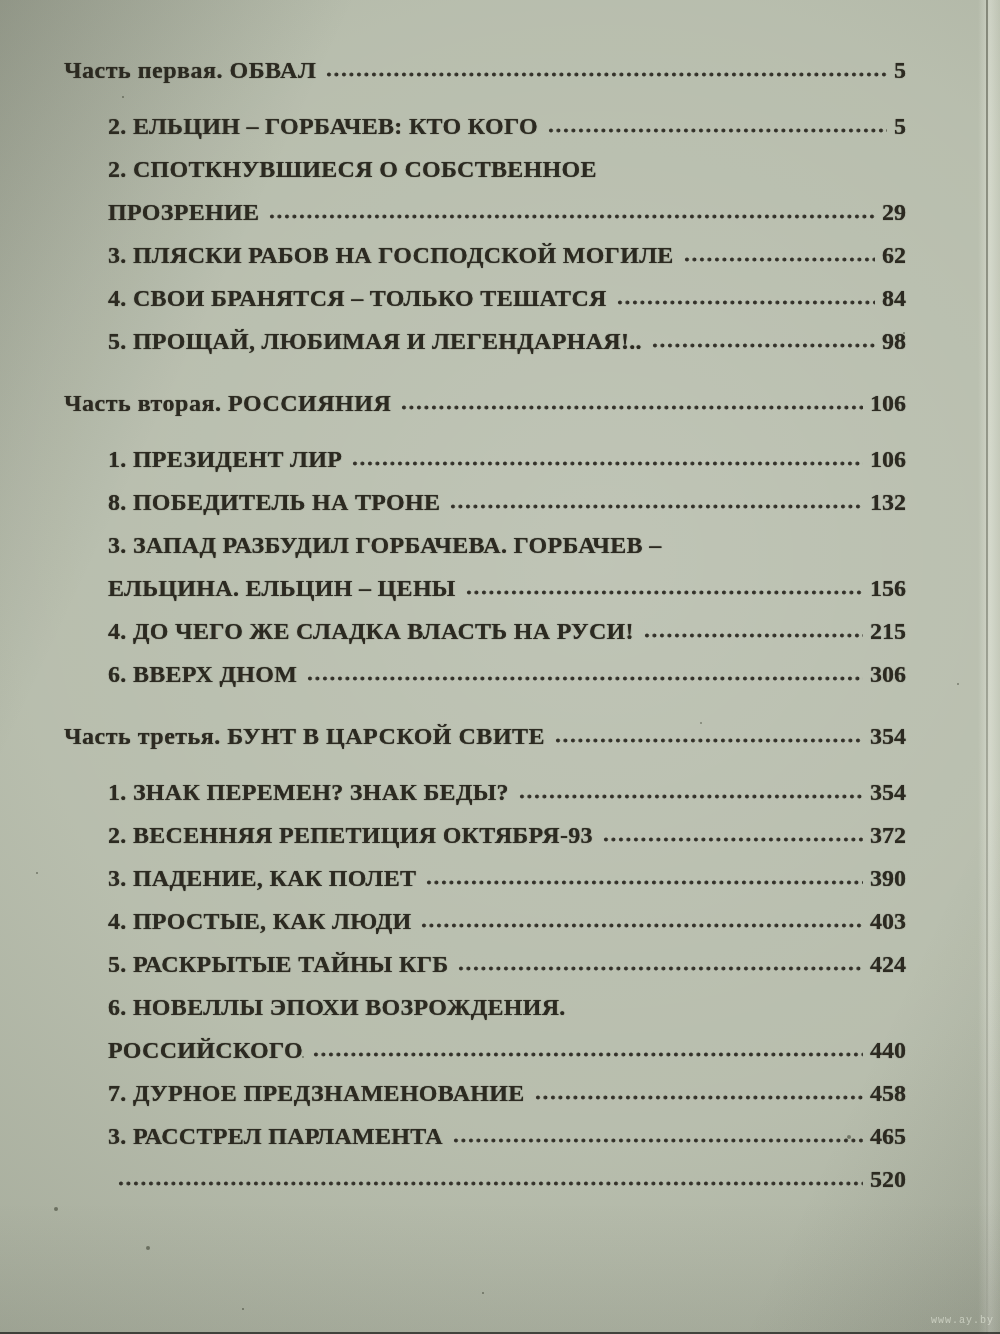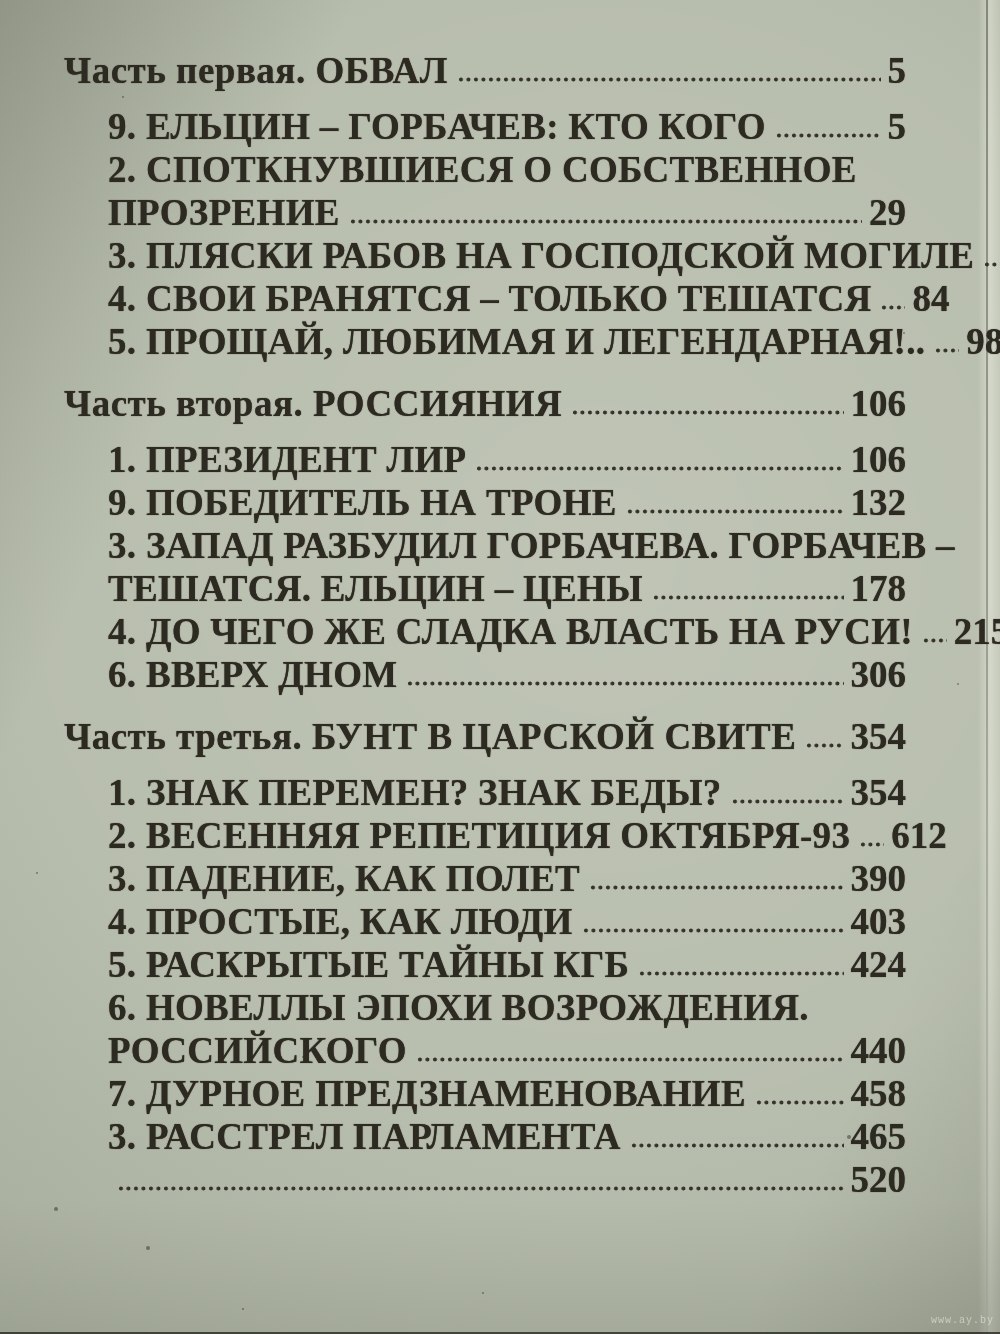--- a/index.html
+++ b/index.html
@@ -71,21 +71,21 @@
     font-size:10px;letter-spacing:1px;
     color:rgba(238,242,230,0.55);
     z-index:4;
   }
 
   
   .toc{
     position:absolute;left:64px;top:49px;width:842px;
     color:#2c2a21;
     font-weight:700;
-    font-size:37px;line-height:43px;
+    font-size:24px;line-height:43px;
     text-shadow:0 0 1px rgba(44,42,33,0.85);
     z-index:3;
   }
   .section{margin-bottom:19px;}
   .section:last-child{margin-bottom:0;margin-top:12px;}
   .items{padding-left:44px;margin-top:13px;}
   .row{display:flex;align-items:baseline;}
   .t{white-space:nowrap;letter-spacing:0.3px;}
   .heading .t{letter-spacing:0.5px;}
   .pg{white-space:nowrap;}
@@ -110,21 +110,21 @@
   <div class="toc">
 
     <div class="section">
       <div class="row heading">
         <span class="t">Часть первая. ОБВАЛ</span>
         <span class="leader"></span>
         <span class="pg">5</span>
       </div>
       <div class="items">
         <div class="row">
-          <span class="t">9. ЕЛЬЦИН – ГОРБАЧЕВ: КТО КОГО</span>
+          <span class="t">2. ЕЛЬЦИН – ГОРБАЧЕВ: КТО КОГО</span>
           <span class="leader"></span>
           <span class="pg">5</span>
         </div>
         <div class="row">
           <span class="t">2. СПОТКНУВШИЕСЯ О СОБСТВЕННОЕ</span>
         </div>
         <div class="row">
           <span class="t">ПРОЗРЕНИЕ</span>
           <span class="leader"></span>
           <span class="pg">29</span>
@@ -153,31 +153,31 @@
         <span class="leader"></span>
         <span class="pg">106</span>
       </div>
       <div class="items">
         <div class="row">
           <span class="t">1. ПРЕЗИДЕНТ ЛИР</span>
           <span class="leader"></span>
           <span class="pg">106</span>
         </div>
         <div class="row">
-          <span class="t">9. ПОБЕДИТЕЛЬ НА ТРОНЕ</span>
+          <span class="t">8. ПОБЕДИТЕЛЬ НА ТРОНЕ</span>
           <span class="leader"></span>
           <span class="pg">132</span>
         </div>
         <div class="row">
           <span class="t">3. ЗАПАД РАЗБУДИЛ ГОРБАЧЕВА. ГОРБАЧЕВ –</span>
         </div>
         <div class="row">
-          <span class="t">ТЕШАТСЯ. ЕЛЬЦИН – ЦЕНЫ</span>
-          <span class="leader"></span>
-          <span class="pg">178</span>
+          <span class="t">ЕЛЬЦИНА. ЕЛЬЦИН – ЦЕНЫ</span>
+          <span class="leader"></span>
+          <span class="pg">156</span>
         </div>
         <div class="row">
           <span class="t">4. ДО ЧЕГО ЖЕ СЛАДКА ВЛАСТЬ НА РУСИ!</span>
           <span class="leader"></span>
           <span class="pg">215</span>
         </div>
         <div class="row">
           <span class="t">6. ВВЕРХ ДНОМ</span>
           <span class="leader"></span>
           <span class="pg">306</span>
@@ -193,21 +193,21 @@
       </div>
       <div class="items">
         <div class="row">
           <span class="t">1. ЗНАК ПЕРЕМЕН? ЗНАК БЕДЫ?</span>
           <span class="leader"></span>
           <span class="pg">354</span>
         </div>
         <div class="row">
           <span class="t">2. ВЕСЕННЯЯ РЕПЕТИЦИЯ ОКТЯБРЯ-93</span>
           <span class="leader"></span>
-          <span class="pg">612</span>
+          <span class="pg">372</span>
         </div>
         <div class="row">
           <span class="t">3. ПАДЕНИЕ, КАК ПОЛЕТ</span>
           <span class="leader"></span>
           <span class="pg">390</span>
         </div>
         <div class="row">
           <span class="t">4. ПРОСТЫЕ, КАК ЛЮДИ</span>
           <span class="leader"></span>
           <span class="pg">403</span>

